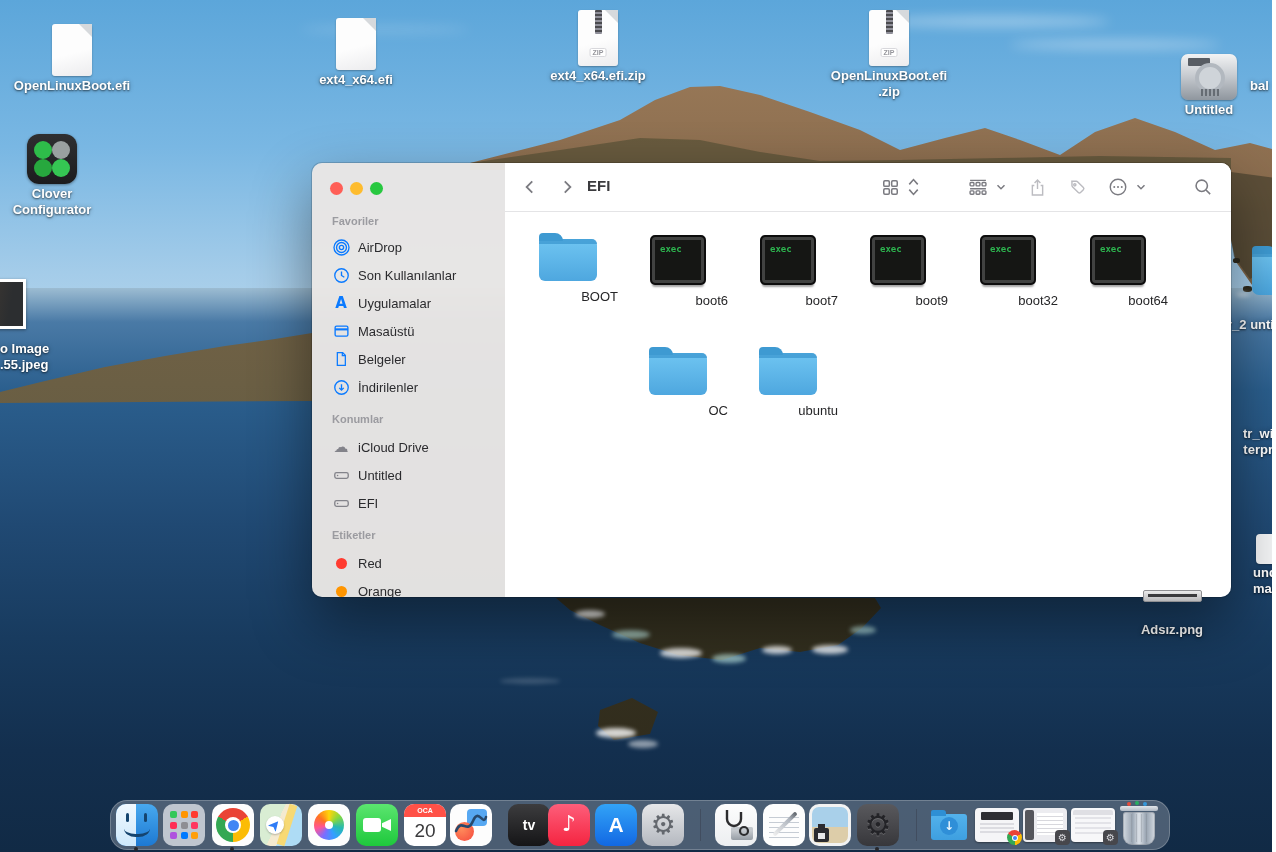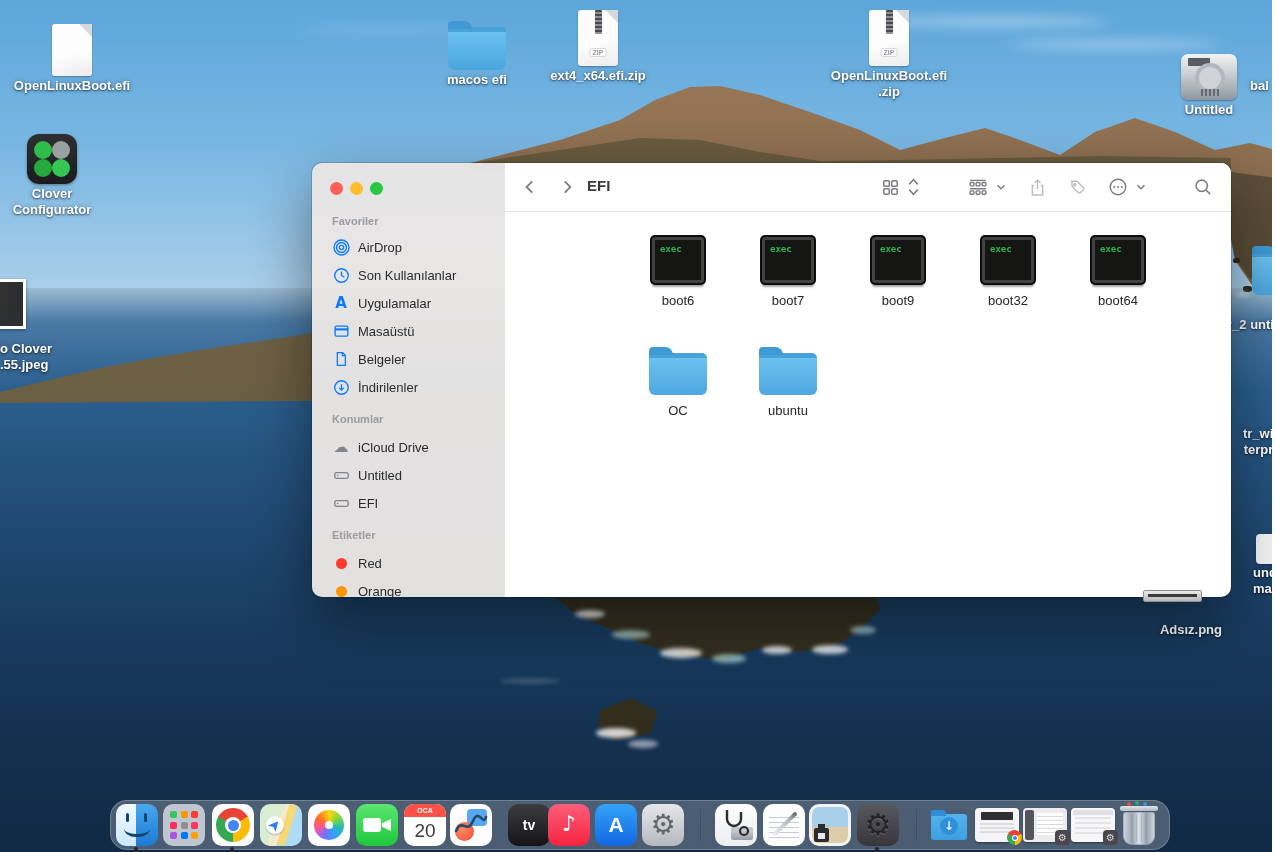--- a/index.html
+++ b/index.html
@@ -68,21 +68,21 @@
   .srow{position:absolute;left:12px;right:8px;height:24px;display:flex;align-items:center;gap:8px;padding-left:8px;border-radius:6px}
   .sic{width:18px;height:18px;flex:none;display:flex;align-items:center;justify-content:center;color:#0a7aff}
   .gray .sic{color:#83838a}
   .slabel{font-size:13px;color:#2b2b2e;white-space:nowrap}
   .tagdot{width:11px;height:11px;border-radius:50%;display:block;margin:0 auto}
   .main{flex:1;position:relative;background:#fff}
   .toolbar{position:absolute;left:0;right:0;top:0;height:48px;border-bottom:1px solid #e4e4e6;background:#fff}
   .tbtn{position:absolute;top:13px;width:22px;height:22px;color:#7b7b81;display:flex;align-items:center;justify-content:center}
   .tbtn.dis{color:#bcbcc1}
   .ttitle{position:absolute;left:82px;top:14px;font-size:15px;font-weight:700;color:#3b3b3e}
-  .cell{position:absolute;width:100px;text-align:center}
+  .cell{position:absolute;width:100px;text-align:right}
   .clabel{font-size:13px;color:#262628;margin-top:8px}
   .cfolder{position:relative;width:58px;height:42px;margin:14px auto 0;border-radius:4px 6px 6px 6px;
     background:linear-gradient(180deg,#6fc5f2,#4ea7df)}
   .cexec{position:relative;width:52px;height:46px;margin:10px auto 0;border-radius:5px;background:#151614;
     border:2px solid #0d0d0d;box-shadow:inset 0 0 0 3px #414241,0 4px 2px -2px rgba(90,90,90,.55)}
   .xbadge{position:absolute;left:8px;top:7px;font-family:"DejaVu Sans Mono",monospace;font-size:9px;font-weight:700;color:#2db54f}
   
   .dock{position:absolute;left:110px;top:800px;width:1058px;height:48px;border-radius:17px;z-index:50;
     background:rgba(128,140,156,.52);border:1px solid rgba(255,255,255,.22)}
   .dk{position:absolute;top:3px;width:42px;height:42px;border-radius:15px;overflow:visible}
@@ -124,28 +124,27 @@
   <span class="foam" style="left:1236px;top:292px;width:14px;height:5px;opacity:.5"></span>
 
   <div class="dicon" style="left:12px;top:10px">
     <div class="iwrap">
         <div class="ddoc">
           <span class="fold"></span>
         </div>
       </div>
     <div class="dlabel">OpenLinuxBoot.efi</div>
   </div>
-  <div class="dicon" style="left:417px;top:4px">
+  <div class="dicon" style="left:296px;top:4px">
     <div class="iwrap">
-        <div class="dfolder">
-          <span class="ftab"></span>
-          <span class="fedge"></span>
+        <div class="ddoc">
+          <span class="fold"></span>
         </div>
       </div>
-    <div class="dlabel">macos efi</div>
+    <div class="dlabel">ext4_x64.efi</div>
   </div>
   <div class="dicon" style="left:538px;top:0px">
     <div class="iwrap">
         <div class="ddoc" style="height:56px">
       <span class="fold"></span>
           <span class="zipr"></span>
       <span class="zbadge">ZIP</span>
     </div>
       </div>
     <div class="dlabel">ext4_x64.efi.zip</div>
@@ -186,46 +185,46 @@
     </div>
       </div>
     <div class="dlabel">
       <span>Clover</span><br><span>Configurator</span>
     </div>
   </div>
 
   <div>
     <div class="limg" style="left:-26px;top:279px"></div>
     <div class="dlabel" style="position:absolute;left:0;top:341px;text-align:left;z-index:10">
-      <span>o Clover</span><br><span>.55.jpeg</span>
+      <span>o Image</span><br><span>.55.jpeg</span>
     </div>
   </div>
 
   <div>
     <div class="dfolder" style="position:absolute;left:1252px;top:252px;z-index:10">
       <span class="ftab"></span>
         <span class="fedge"></span>
     </div>
     <div class="dlabel" style="position:absolute;left:1227px;top:317px;white-space:nowrap;z-index:10">r_2 unti</div>
   </div>
-  <div class="dlabel" style="position:absolute;left:1243px;top:426px;text-align:right;white-space:nowrap;z-index:10">
+  <div class="dlabel" style="position:absolute;left:1243px;top:426px;text-align:center;white-space:nowrap;z-index:10">
     <span>tr_wi</span><br><span>terpr</span>
   </div>
   <div>
     <div class="wpart" style="left:1256px;top:534px;z-index:10"></div>
     <div class="dlabel" style="position:absolute;left:1253px;top:565px;text-align:left;white-space:nowrap;z-index:10">
       <span>und</span><br><span>mac</span>
     </div>
   </div>
 
   <div>
     <div class="abar" style="left:1143px;top:590px">
         <span></span>
       </div>
-    <div class="dlabel" style="position:absolute;left:1122px;top:622px;width:100px;text-align:right;z-index:10">Adsız.png</div>
+    <div class="dlabel" style="position:absolute;left:1122px;top:622px;width:100px;text-align:center;z-index:10">Adsız.png</div>
   </div>
 
   <div class="window">
     <div class="sidebar">
       <span class="tl" style="left:18px;background:#ff5f57"></span>
       <span class="tl" style="left:38px;background:#febc2e"></span>
       <span class="tl" style="left:58px;background:#28c840"></span>
 
       <div class="shead" style="top:52px">Favoriler</div>
 
@@ -390,20 +389,27 @@
             </svg>
         </span>
         <span class="tbtn" style="left:687px">
           <svg width="20" height="20" viewBox="0 0 24 24" fill="none" stroke="currentColor" stroke-width="1.9">
               <circle cx="10.5" cy="10.5" r="6.8"></circle>
               <path d="M15.6 15.6l5 5"></path>
             </svg>
         </span>
       </div>
 
+      <div class="cell" style="left:13px;top:62px">
+        <div class="cfolder">
+            <span class="ftab"></span>
+            <span class="fedge"></span>
+          </div>
+        <div class="clabel">BOOT</div>
+      </div>
       <div class="cell" style="left:123px;top:62px">
         <div class="cexec">
             <span class="xbadge">exec</span>
           </div>
         <div class="clabel">boot6</div>
       </div>
       <div class="cell" style="left:233px;top:62px">
         <div class="cexec">
             <span class="xbadge">exec</span>
           </div>

